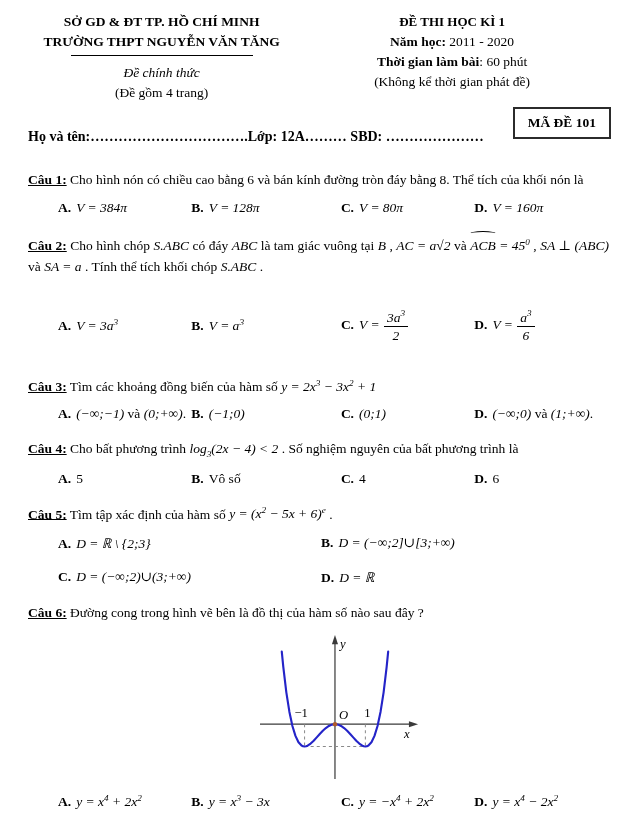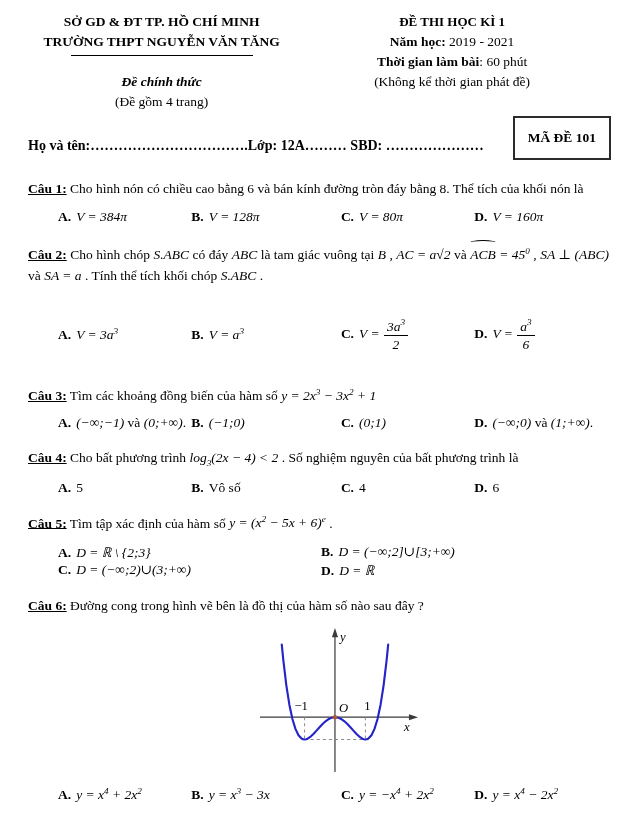--- a/index.html
+++ b/index.html
@@ -10,41 +10,41 @@
     color:#000; font-size:13.5px;
   }
   .page { padding:12px 26px 0 28px; position:relative; width:635px; height:834px; }
 
   
   .header { display:flex; }
   .h-left  { width:46%; text-align:center; line-height:1.5; }
   .h-right { width:54%; text-align:center; line-height:1.5; }
   .b { font-weight:bold; }
   .school-underline { width:182px; border-top:1.5px solid #000; margin:2px auto 0; height:0; }
-  .exam-type { margin-top:16px; font-weight:bold; font-style:italic; }
+  .exam-type { margin-top:7px; font-weight:normal; font-style:italic; }
   .h-title { font-weight:bold; font-size:13px; }
 
   
   .student-row { margin-top:26px; font-weight:bold; font-size:14px; position:relative; }
   .exam-code-box {
     position:absolute; right:-2px; top:-22px;
-    border:2px solid #2b2b2b; padding:12px 13px;
+    border:2px solid #2b2b2b; padding:6px 13px;
     font-weight:bold; font-size:13.5px; background:#fff;
   }
 
   
   #questions { margin-top:24px; }
   .q { margin-top:16px; }
   .q-head { line-height:1.6; text-align:justify; }
   .q-label { font-weight:bold; text-decoration:underline; }
   .math { font-style:italic; }
   sup,sub { font-size:0.68em; }
   .opts { display:grid; margin-top:9px; padding-left:30px; column-gap:4px; }
   .opts.cols4 { grid-template-columns:1.2fr 1.35fr 1.2fr 1.25fr; }
-  .opts.cols2 { grid-template-columns:0.9fr 1fr; }
+  .opts.cols2 { grid-template-columns:0.9fr 1fr; row-gap:16px; }
   .opts.tall { margin-top:14px; align-items:center; min-height:52px; }
   .opt { white-space:nowrap; }
   .opt-letter { font-weight:bold; margin-right:5px; }
 
   
   .fr { display:inline-block; text-align:center; vertical-align:middle; line-height:1.15; margin:16px 1px; }
   .fr .num { display:block; border-bottom:1px solid #000; padding:0 3px 1px; }
   .fr .den { display:block; padding-top:1px; }
 
   
@@ -68,21 +68,21 @@
   <div class="header">
     <div class="h-left">
       <div class="b">SỞ GD &amp; ĐT TP. HỒ CHÍ MINH</div>
       <div class="b">TRƯỜNG THPT NGUYỄN VĂN TĂNG</div>
       <div class="school-underline"></div>
       <div class="exam-type">Đề chính thức</div>
       <div>(Đề gồm 4 trang)</div>
     </div>
     <div class="h-right">
       <div class="h-title">ĐỀ THI HỌC KÌ 1</div>
-      <div><span class="b">Năm học:</span><span> 2019 - 2021</span></div>
+      <div><span class="b">Năm học:</span><span> 2011 - 2020</span></div>
       <div><span class="b">Thời gian làm bài</span><span>: 60 phút</span></div>
       <div>(Không kể thời gian phát đề)</div>
     </div>
   </div>
 
   <div class="student-row">
     <span>Họ và tên:…………………………….Lớp: 12A……… SBD: …………………</span>
     <span class="exam-code-box">MÃ ĐỀ 101</span>
   </div>
 

